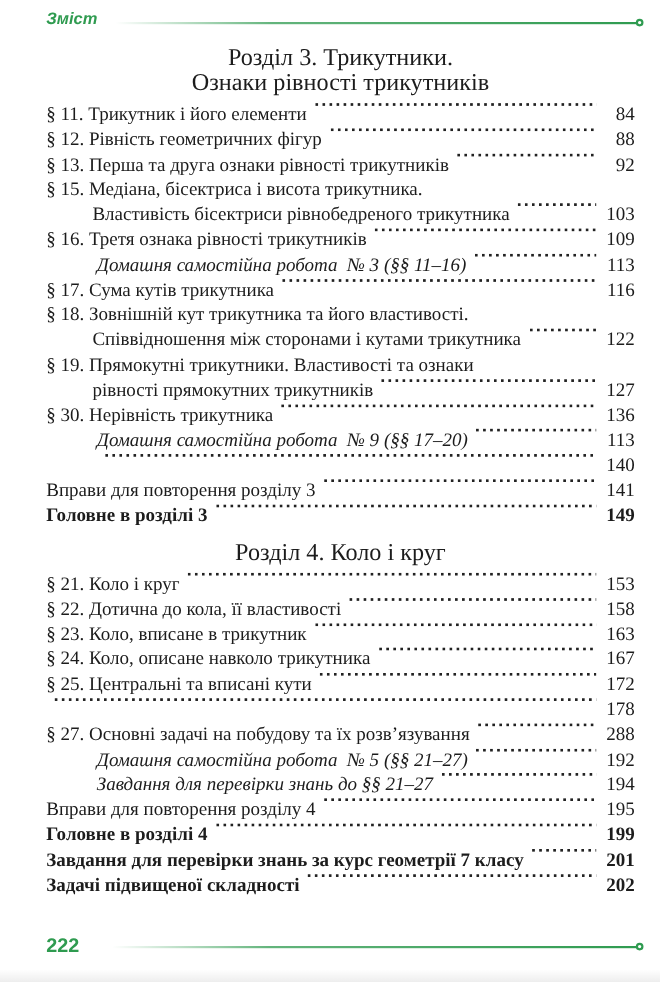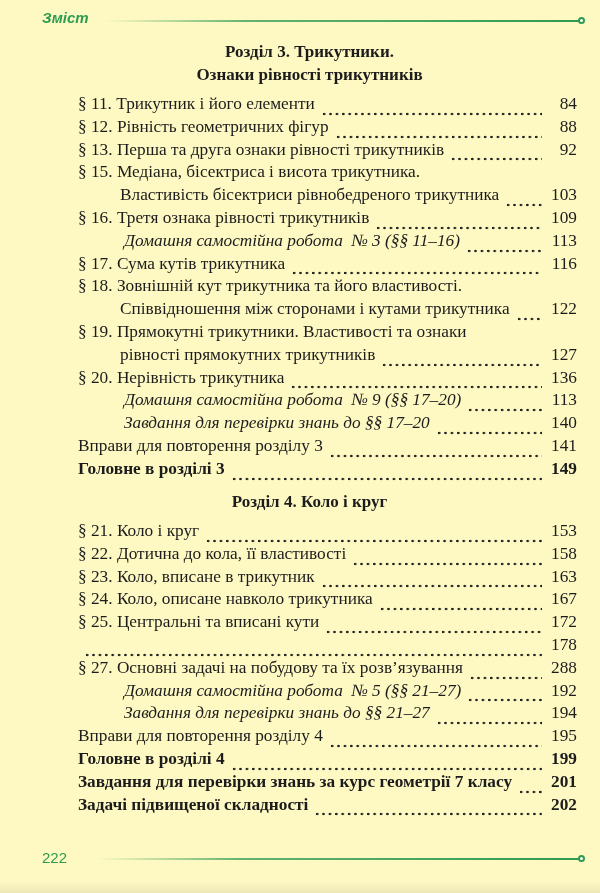--- a/index.html
+++ b/index.html
@@ -3,21 +3,21 @@
 <meta charset="utf-8">
 <style>
   * { margin: 0; padding: 0; box-sizing: border-box; }
   html, body { background: #e8e8e6; }
   body { font-family: "Liberation Serif", serif; }
   .page {
     position: relative;
     width: 600px;
     height: 893px;
     margin: 0 auto;
-    background: #fef9c3;
+    background: #ffffff;
     color: #1c1c1c;
     overflow: hidden;
   }
   
   .page::after {
     content: "";
     position: absolute;
     left: 0; right: 0; bottom: 0;
     height: 12px;
     background: linear-gradient(to bottom, rgba(0,0,0,0), rgba(0,0,0,0.07));
@@ -60,45 +60,44 @@
 
   
   .running-footer {
     position: absolute;
     left: 42px; right: 15px; top: 849px;
     display: flex;
     align-items: center;
   }
   .footer-pagenum {
     font-family: "Liberation Sans", sans-serif;
-    font-weight: normal;
-    font-size: 15px;
+    font-weight: bold;
+    font-size: 18px;
     color: var(--accent);
   }
   .running-footer .rule-wrap { margin: 2px 0 0 30px; }
 
   
   .toc {
     position: absolute;
     left: 42px; right: 23px; top: 41px;
     font-size: 17.3px;
     line-height: 22.8px;
   }
   .section-heading {
     text-align: center;
-    font-weight: bold;
-    font-size: 17px;
+    font-weight: normal;
+    font-size: 22px;
     line-height: 22.5px;
     margin: 10px 0 7px 0;
   }
   .section-heading:first-child { margin-top: 0; }
   .entry .line {
     display: flex;
-    align-items: flex-end;
-    margin-left: 36px;
+    align-items: flex-start;
   }
   .entry .txt { white-space: pre; }
   .entry.italic .txt { font-style: italic; }
   .entry.bold { font-weight: bold; }
   .entry.sub .line { padding-left: 46px; }
   .entry .line.cont { padding-left: 42px; }
   .leader {
     flex: 1;
     height: 4px;
     margin: 0 5px 0 7px;
@@ -198,35 +197,34 @@
           <span class="txt">§ 19. Прямокутні трикутники. Властивості та ознаки</span>
         </div>
         <div class="line cont">
           <span class="txt">рівності прямокутних трикутників</span>
           <span class="leader"></span>
           <span class="pagenum">127</span>
         </div>
       </div>
       <div class="entry normal">
         <div class="line">
-          <span class="txt">§ 20. Нерівність трикутника</span>
+          <span class="txt">§ 30. Нерівність трикутника</span>
           <span class="leader"></span>
           <span class="pagenum">136</span>
         </div>
       </div>
       <div class="entry italic sub">
         <div class="line">
           <span class="txt">Домашня самостійна робота  № 9 (§§ 17–20)</span>
           <span class="leader"></span>
           <span class="pagenum">113</span>
         </div>
       </div>
       <div class="entry italic sub">
         <div class="line">
-          <span class="txt">Завдання для перевірки знань до §§ 17–20</span>
           <span class="leader"></span>
           <span class="pagenum">140</span>
         </div>
       </div>
       <div class="entry normal">
         <div class="line">
           <span class="txt">Вправи для повторення розділу 3</span>
           <span class="leader"></span>
           <span class="pagenum">141</span>
         </div>

